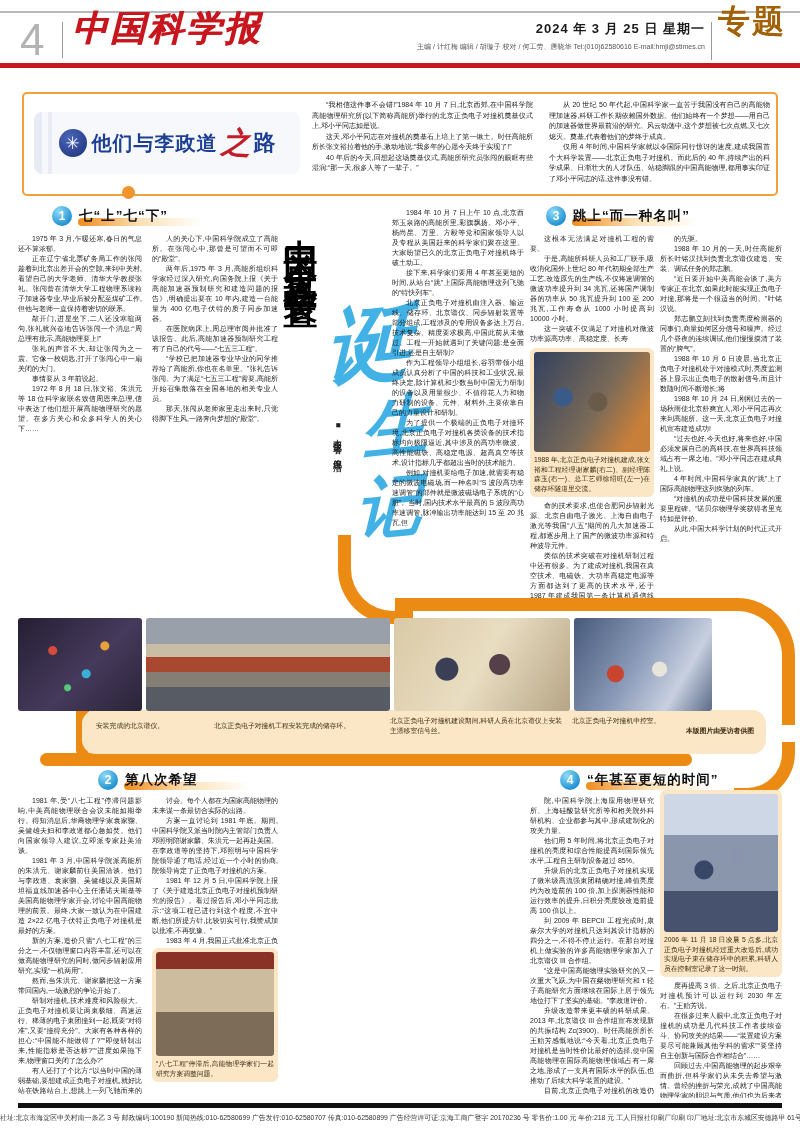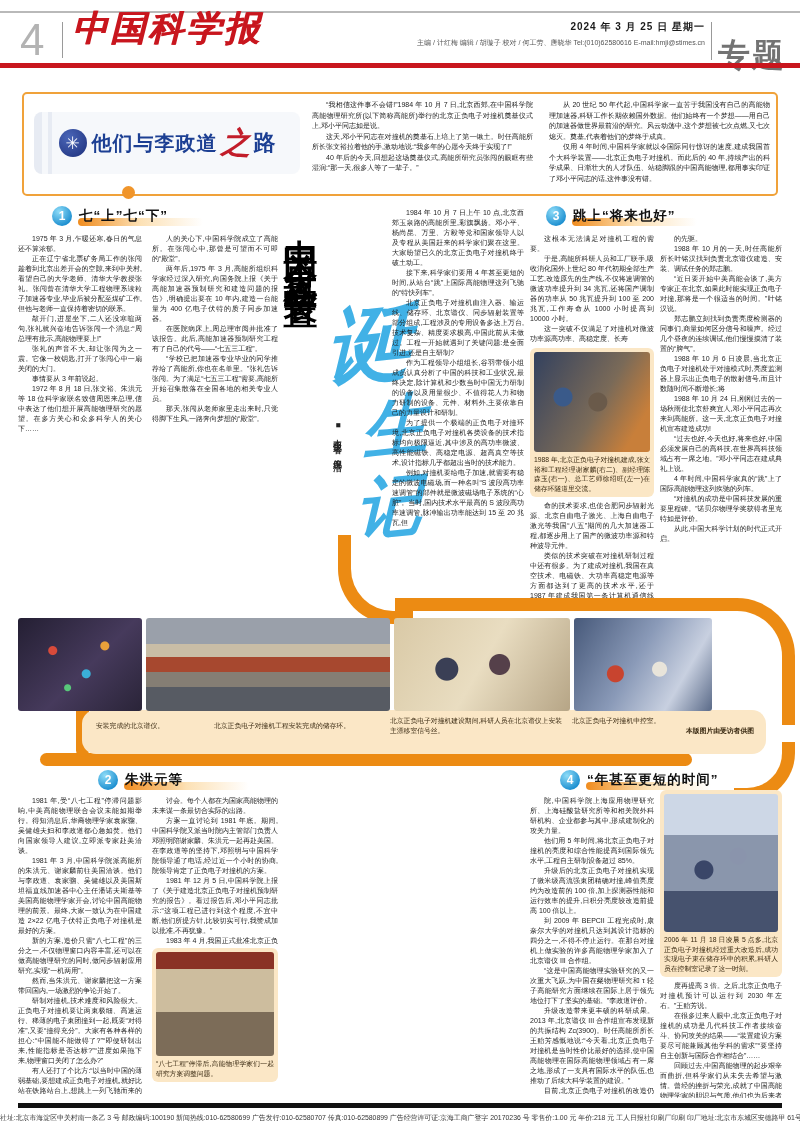--- a/index.html
+++ b/index.html
@@ -7,24 +7,24 @@
   .page{position:relative;width:800px;height:1140px;background:#fff;overflow:hidden;}
 
   
   .topline{position:absolute;left:0;top:11px;width:800px;height:2px;background:#b9b9b9;}
   .pagenum{position:absolute;left:20px;top:18px;font-size:44px;color:#b3b3b3;line-height:1;}
   .mh-div{position:absolute;left:62px;top:22px;width:1px;height:36px;background:#9a9a9a;}
   .paper-logo{position:absolute;left:72px;top:5px;font-size:35px;font-weight:bold;color:#c8161e;
     font-family:"Liberation Serif","DejaVu Serif",serif;font-style:italic;letter-spacing:3px;
     text-shadow:1px 0 0 #c8161e;}
   .mh-right{position:absolute;right:95px;top:20px;text-align:right;}
-  .mh-date{font-size:10px;font-weight:bold;color:#1a1a1a;letter-spacing:1px;}
+  .mh-date{font-size:13px;font-weight:bold;color:#1a1a1a;letter-spacing:1px;}
   .mh-staff{font-size:7px;color:#555;margin-top:4px;}
   .mh-div2{position:absolute;right:88px;top:22px;width:1px;height:38px;background:#999;}
-  .sec-label{position:absolute;right:14px;top:34px;font-size:32px;font-weight:bold;color:#737373;letter-spacing:2px;}
+  .sec-label{position:absolute;right:14px;top:0;font-size:32px;font-weight:bold;color:#a16207;letter-spacing:2px;}
   .redrule{position:absolute;left:0;top:63px;width:800px;height:5px;background:#c8161e;}
 
   
   .introbox{position:absolute;left:22px;top:92px;width:756px;height:104px;border:2px solid #f0a23a;border-radius:5px;box-sizing:border-box;}
   .intro-dot{position:absolute;left:122px;top:186px;width:13px;height:13px;border-radius:50%;background:#f0952b;}
   .badge{position:absolute;left:34px;top:112px;width:266px;height:62px;background:
     linear-gradient(90deg,#e7ebf3 0 8px,transparent 8px 14px,#e7ebf3 14px 18px,transparent 18px),
     #f6f8fb;border-radius:8px;display:flex;align-items:center;justify-content:center;gap:5px;}
   .badge-icon{width:28px;height:28px;border-radius:50%;background:radial-gradient(circle at 35% 30%,#4a66b8,#1d2f7a);
     color:#fff;display:flex;align-items:center;justify-content:center;font-size:17px;flex:0 0 auto;}
@@ -174,21 +174,21 @@
       <p>接下来,科学家们要用 4 年甚至更短的时间,从站台“跳”上国际高能物理这列飞驰的“特快列车”。</p>
       <p>北京正负电子对撞机由注入器、输运线、储存环、北京谱仪、同步辐射装置等部分组成,工程涉及的专用设备多达上万台,技术复杂、精度要求极高,中国此前从未做过。工程一开始就遇到了关键问题:是全面引进,还是自主研制?</p>
       <p>作为工程领导小组组长,谷羽带领小组成员认真分析了中国的科技和工业状况,最终决定,除计算机和少数当时中国无力研制的设备以及用量很少、不值得花人力和物力研制的设备、元件、材料外,主要依靠自己的力量设计和研制。</p>
       <p>为了提供一个极端的正负电子对撞环境,北京正负电子对撞机各类设备的技术指标均向极限逼近,其中涉及的高功率微波、高性能磁铁、高稳定电源、超高真空等技术,设计指标几乎都超出当时的技术能力。</p>
       <p>例如,对撞机要给电子加速,就需要有稳定的微波电磁场,而一种名叫“S 波段高功率速调管”的部件就是微波磁场电子系统的“心脏”。当时,国内技术水平最高的 S 波段高功率速调管,脉冲输出功率能达到 15 至 20 兆瓦,但</p>
     </div>
 
   <div class="sec-h" style="left:546px;top:204px;">
     <span class="sec-bar"></span>
     <span class="sec-num">3</span>
-    <span class="sec-title">跳上“将来也好”</span>
+    <span class="sec-title">跳上“而一种名叫”</span>
   </div>
   <div style="position:absolute;left:530px;top:234px;width:124px;height:380px;overflow:hidden;">
     <div class="col" style="position:static;width:124px;">
         <p>这根本无法满足对撞机工程的需要。</p>
         <p>于是,高能所科研人员和工厂联手,吸收消化国外上世纪 80 年代初期全部生产工艺,改造原先的生产线,不仅将速调管的微波功率提升到 34 兆瓦,还将国产调制器的功率从 50 兆瓦提升到 100 至 200 兆瓦,工作寿命从 1000 小时提高到 10000 小时。</p>
         <p>这一突破不仅满足了对撞机对微波功率源高功率、高稳定度、长寿</p>
       </div>
     <div class="inset">
       <div class="iphoto iph-s3"></div>
       <div class="icap">1988 年,北京正负电子对撞机建成,张文裕和工程经理谢家麟(右二)、副经理陈森玉(右一)、总工艺师徐绍旺(左一)在储存环隧道里交流。</div>
@@ -227,21 +227,21 @@
   <div class="cap" style="left:214px;top:721px;width:168px;">北京正负电子对撞机工程安装完成的储存环。</div>
   <div class="cap" style="left:390px;top:716px;width:172px;">北京正负电子对撞机建设期间,科研人员在北京谱仪上安装主漂移室信号丝。</div>
   <div class="cap" style="left:572px;top:716px;width:182px;">
     <span>北京正负电子对撞机中控室。</span>
     <span class="cap-credit">本版图片由受访者供图</span>
   </div>
 
   <div class="sec-h" style="left:98px;top:768px;">
     <span class="sec-bar"></span>
     <span class="sec-num">2</span>
-    <span class="sec-title">朱洪元等</span>
+    <span class="sec-title">第八次希望</span>
   </div>
   <div class="col" style="left:18px;top:796px;width:124px;height:300px;">
       <p>1981 年,受“八七工程”停滞问题影响,中美高能物理联合会议未能如期举行。得知消息后,华裔物理学家袁家骝、吴健雄夫妇和李政道都心急如焚。他们向国家领导人建议,立即派专家赴美洽谈。</p>
       <p>1981 年 3 月,中国科学院派高能所的朱洪元、谢家麟前往美国洽谈。他们与李政道、袁家骝、吴健雄以及美国斯坦福直线加速器中心主任潘诺夫斯基等美国高能物理学家开会,讨论中国高能物理的前景。最终,大家一致认为在中国建造 2×22 亿电子伏特正负电子对撞机是最好的方案。</p>
       <p>新的方案,造价只需“八七工程”的三分之一,不仅物理窗口内容丰富,还可以在做高能物理研究的同时,做同步辐射应用研究,实现“一机两用”。</p>
       <p>然而,当朱洪元、谢家麟把这一方案带回国内,一场激烈的争论开始了。</p>
       <p>研制对撞机,技术难度和风险很大。正负电子对撞机要让两束极细、高速运行、稀薄的电子束团撞到一起,既要“对得准”,又要“撞得充分”。大家有各种各样的担心:“中国能不能做得了?”“即便研制出来,性能指标是否达标?”“进度如果拖下来,物理窗口关闭了怎么办?”</p>
       <p>有人还打了个比方:“以当时中国的薄弱基础,要想建成正负电子对撞机,就好比站在铁路站台上,想跳上一列飞驰而来的特快列车。如果跳上了就飞速向前,如果没有抓住,就粉身碎骨。”</p>
     </div>
   <div style="position:absolute;left:152px;top:796px;width:126px;height:302px;overflow:hidden;">

